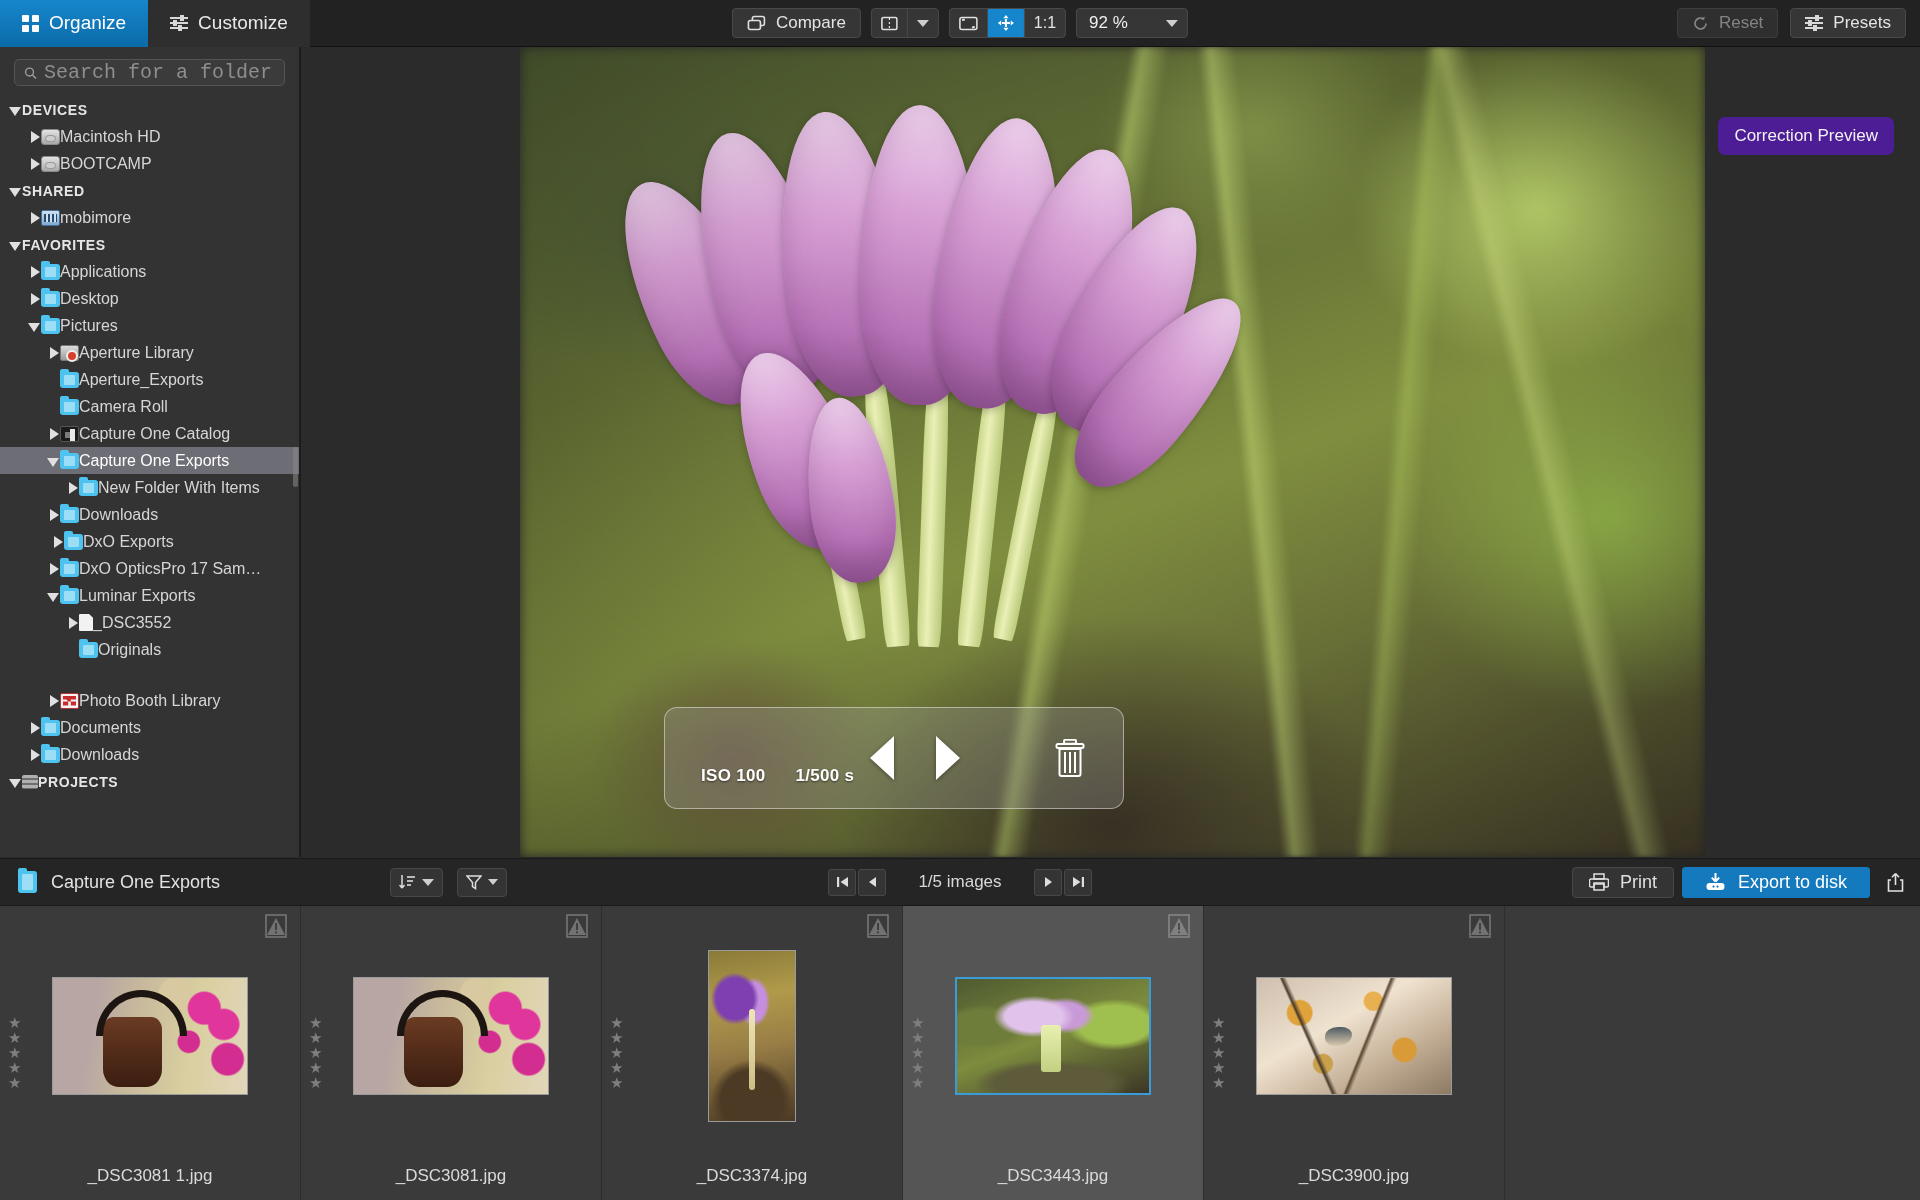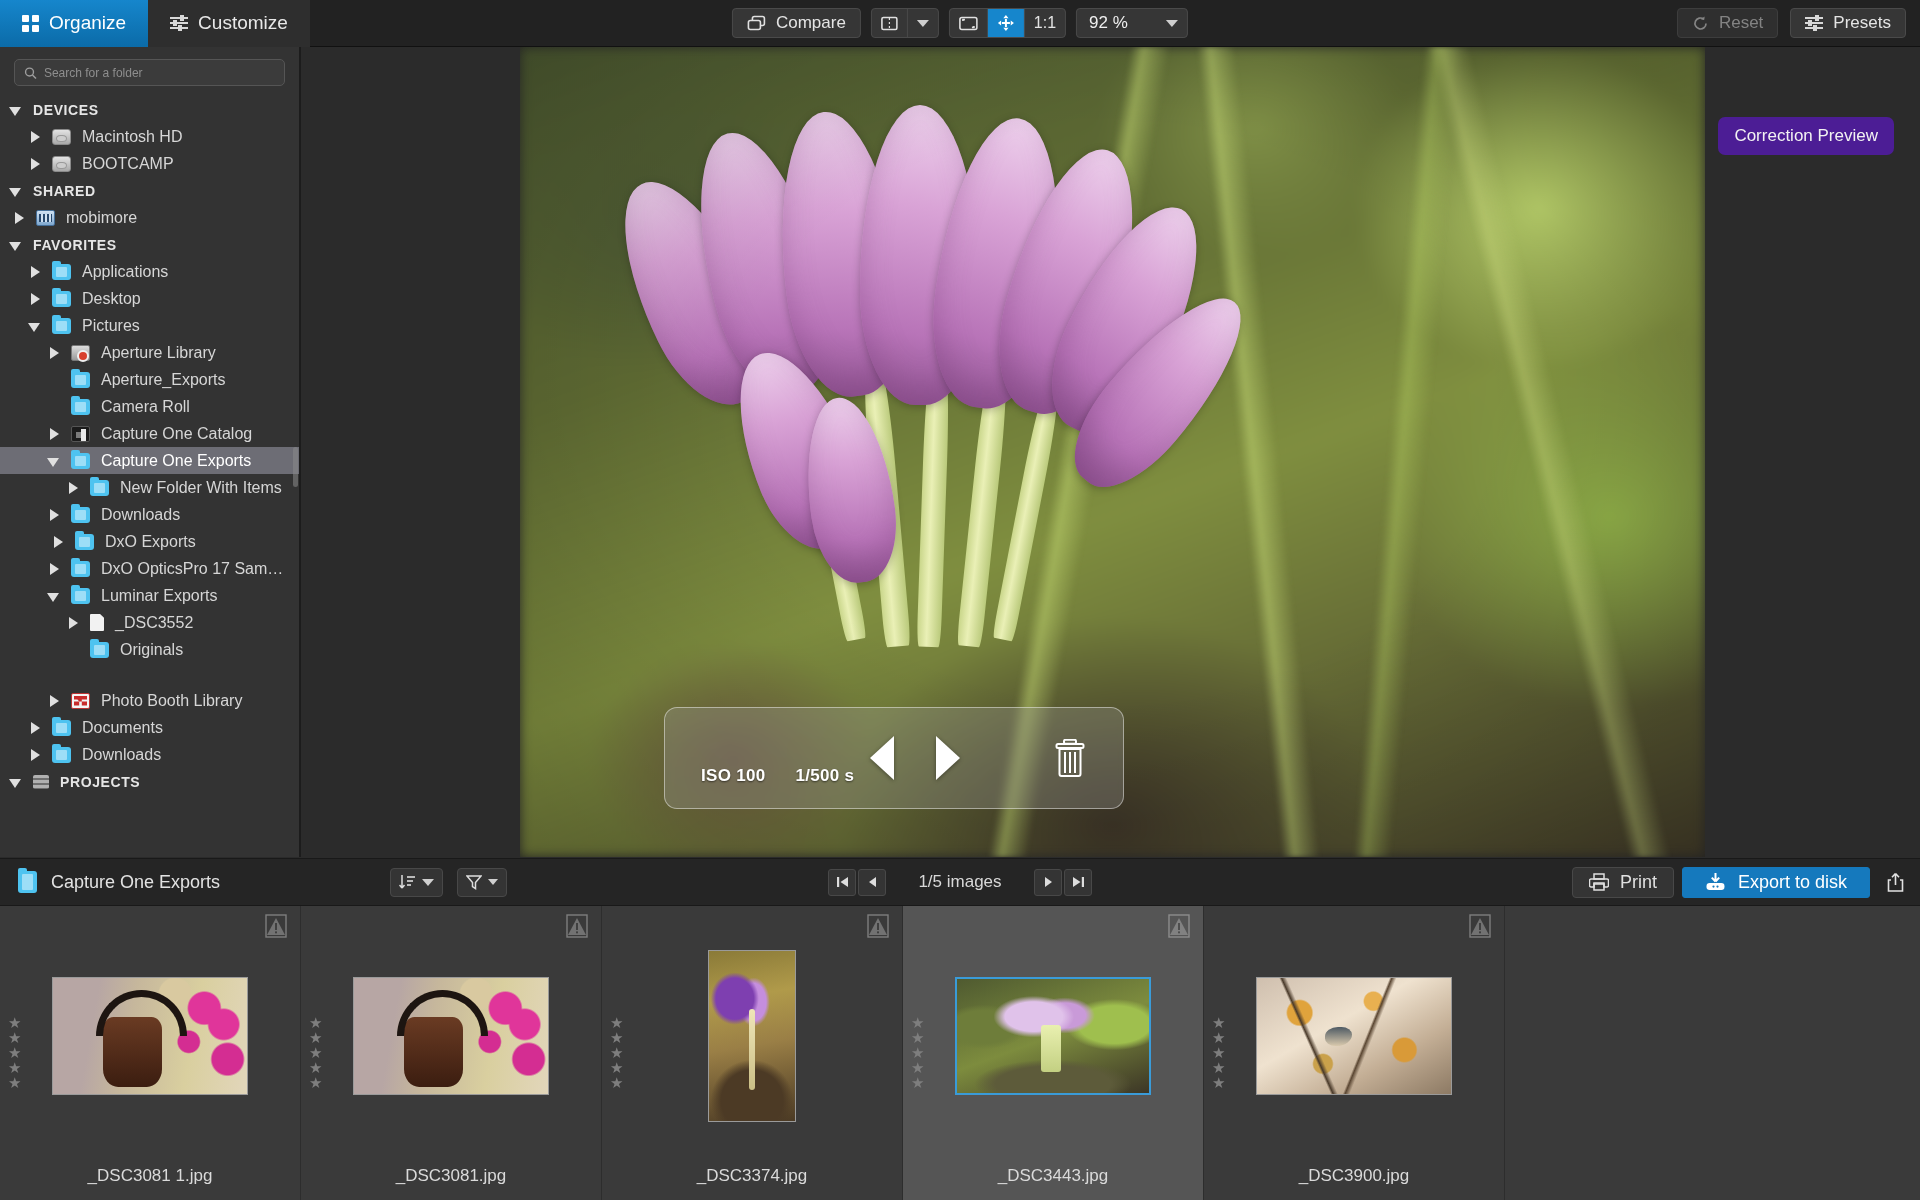--- a/index.html
+++ b/index.html
@@ -94,27 +94,27 @@
     overflow: hidden;
   }
   .search-wrap { padding: 12px 14px 10px 14px; }
   .search-box {
     height: 27px; background: #3b3b3b; border: 1px solid #555;
     border-radius: 5px; display: flex; align-items: center; gap: 7px;
     padding: 0 9px;
   }
   .search-box input {
     background: transparent; border: none; outline: none;
-    color: #d2d2d2; font-size: 12px; font-family: Liberation Sans, sans-serif; width: 100%;
+    color: #d2d2d2; font-size: 20px; font-family: Liberation Mono, monospace; width: 100%;
   }
   .search-box input::placeholder { color: #8e8e8e; }
 
   .tree { font-size: 16px; color: #d6d6d6; }
   .trow {
-    height: 27px; display: flex; align-items: center; gap: 11px;
+    height: 27px; display: flex; align-items: center; gap: 0;
     white-space: nowrap; padding-right: 6px;
   }
   .trow.sel { background: #6d6d75; color: #ffffff; }
   .tri {
     width: 12px; height: 12px; flex: 0 0 12px; position: relative;
   }
   .tri.r::after {
     content: ""; position: absolute; left: 2px; top: 0;
     border-left: 9px solid #e0e0e0;
     border-top: 6px solid transparent; border-bottom: 6px solid transparent;
@@ -511,21 +511,21 @@
       </div>
       <div class="trow" style="padding-left: 29px;">
         <span class="tri r"></span>
         <span class="ic disk"></span>
         <span class="">BOOTCAMP</span>
       </div>
       <div class="trow" style="padding-left: 10px;">
         <span class="tri d"></span>
         <span class="hdr">SHARED</span>
       </div>
-      <div class="trow" style="padding-left: 13px;">
+      <div class="trow" style="padding-left: 29px;">
         <span class="tri r"></span>
         <span class="ic net"></span>
         <span class="">mobimore</span>
       </div>
       <div class="trow" style="padding-left: 10px;">
         <span class="tri d"></span>
         <span class="hdr">FAVORITES</span>
       </div>
       <div class="trow" style="padding-left: 29px;">
         <span class="tri r"></span>

